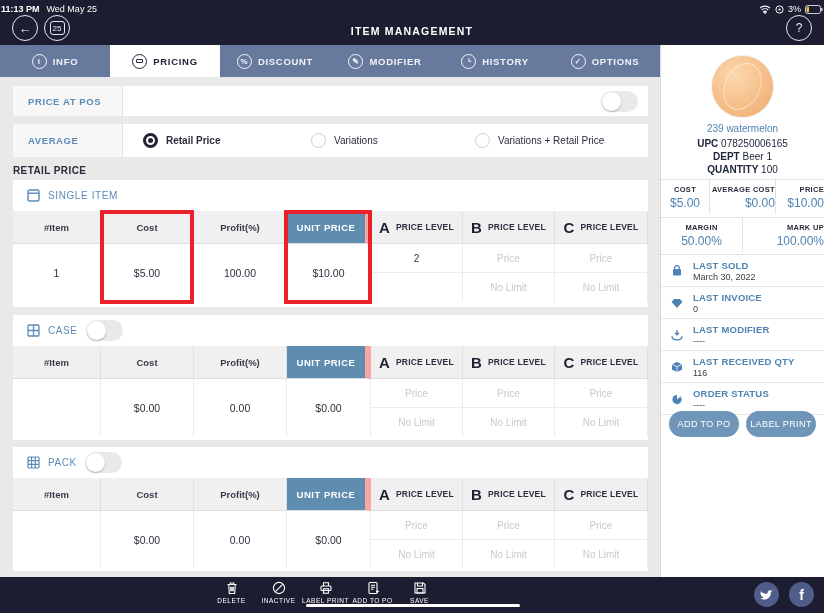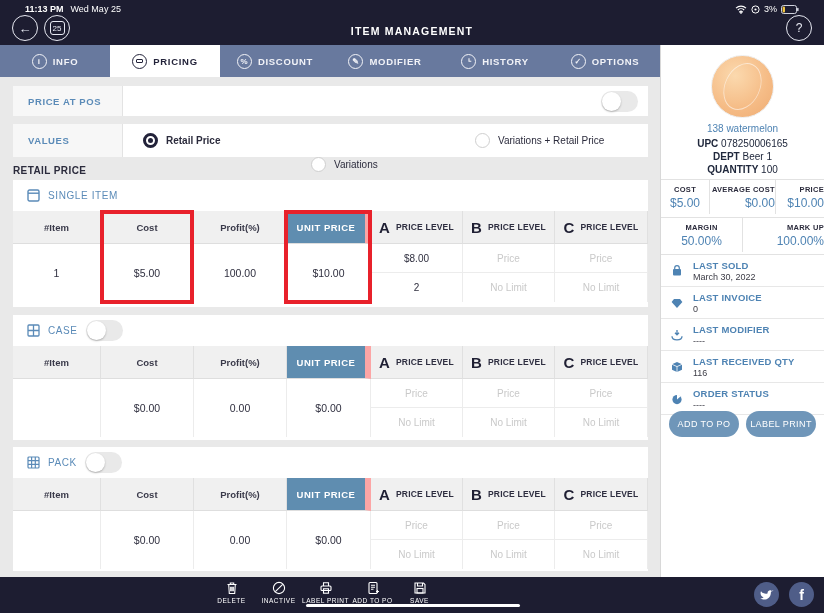--- a/index.html
+++ b/index.html
@@ -1,21 +1,21 @@
 <!DOCTYPE html>
 <html><head>
 <meta charset="utf-8">
 <style>
   * { margin:0; padding:0; box-sizing:border-box; }
   body { font-family:"Liberation Sans", sans-serif; background:#555; }
   .screen { position:relative; width:824px; height:613px; background:#fff; overflow:hidden; }
 
   
   .statusbar { position:absolute; top:0; left:0; width:824px; height:18px; background:#1d1d31;
-    color:#fff; display:flex; align-items:center; justify-content:space-between; padding:0 25px; font-size:9px; }
+    color:#fff; display:flex; align-items:center; justify-content:space-between; padding:0 1px; font-size:9px; }
   .sb-left b { margin-right:7px; }
   .sb-right { display:flex; align-items:center; gap:4px; }
   .appheader { position:absolute; top:18px; left:0; width:824px; height:27px; background:#1d1d31; }
   .title { position:absolute; top:18px; left:0; width:824px; height:27px; line-height:27px;
     text-align:center; color:#fff; font-size:10.5px; font-weight:600; letter-spacing:1.2px; }
   .nav-circle { position:absolute; top:15px; width:26px; height:26px; border:1.5px solid #e7e9f2;
     border-radius:50%; color:#e7e9f2; display:flex; align-items:center; justify-content:center;
     font-size:13px; background:transparent; cursor:pointer; z-index:3; }
   .cal-inner { width:15px; height:14px; border:1.2px solid #e7e9f2; border-radius:3px;
     font-size:8px; display:flex; align-items:center; justify-content:center;text-align:right; }
@@ -191,27 +191,27 @@
 
     <div class="row-card" style="top:9px; height:30px;">
       <div class="label-cell">PRICE AT POS</div>
       <div style="flex:1;"></div>
       <div class="toggle">
           <span class="knob"></span>
         </div>
     </div>
 
     <div class="row-card" style="top:47px; height:33px;">
-      <div class="label-cell">VALUES</div>
+      <div class="label-cell">AVERAGE</div>
       <div style="flex:1; position:relative;">
         <div class="radio-item sel" style="left:20px;">
           <span class="radio sel"></span>
           <span class="radio-label">Retail Price</span>
         </div>
-        <div class="radio-item" style="left:188px;margin-top:24px;">
+        <div class="radio-item" style="left:188px;">
           <span class="radio"></span>
           <span class="radio-label">Variations</span>
         </div>
         <div class="radio-item" style="left:352px;">
           <span class="radio"></span>
           <span class="radio-label">Variations + Retail Price</span>
         </div>
       </div>
     </div>
 
@@ -244,21 +244,20 @@
             <span class="level-letter">C</span>
             <span class="level-text">PRICE LEVEL</span>
           </div>
       </div>
       <div class="grid7">
         <div class="td">1</div>
         <div class="td">$5.00</div>
         <div class="td">100.00</div>
         <div class="td">$10.00</div>
         <div class="lvl-col">
-          <div class="lvl-cell">$8.00</div>
           <div class="lvl-cell">2</div>
         </div>
         <div class="lvl-col">
           <div class="lvl-cell ph">Price</div>
           <div class="lvl-cell ph">No Limit</div>
         </div>
         <div class="lvl-col">
           <div class="lvl-cell ph">Price</div>
           <div class="lvl-cell ph">No Limit</div>
         </div>
@@ -366,21 +365,21 @@
         </div>
       </div>
     </div>
   </div>
 
   <div class="hl-red" style="left:100px; top:210px; width:94px; height:94px;"></div>
   <div class="hl-red" style="left:284px; top:210px; width:88px; height:94px;"></div>
 
   <div class="sidebar">
     <div class="product-img"></div>
-    <div class="product-name">138 watermelon</div>
+    <div class="product-name">239 watermelon</div>
     <div class="meta">
       <div><b>UPC</b> <span>078250006165</span></div>
       <div><b>DEPT</b> <span>Beer 1</span></div>
       <div><b>QUANTITY</b> <span>100</span></div>
     </div>
 
     <div class="hr" style="top:134px;"></div>
     <div class="statrow" style="top:135px;">
       <div class="statcol">
         <div class="stat-label">COST</div>

